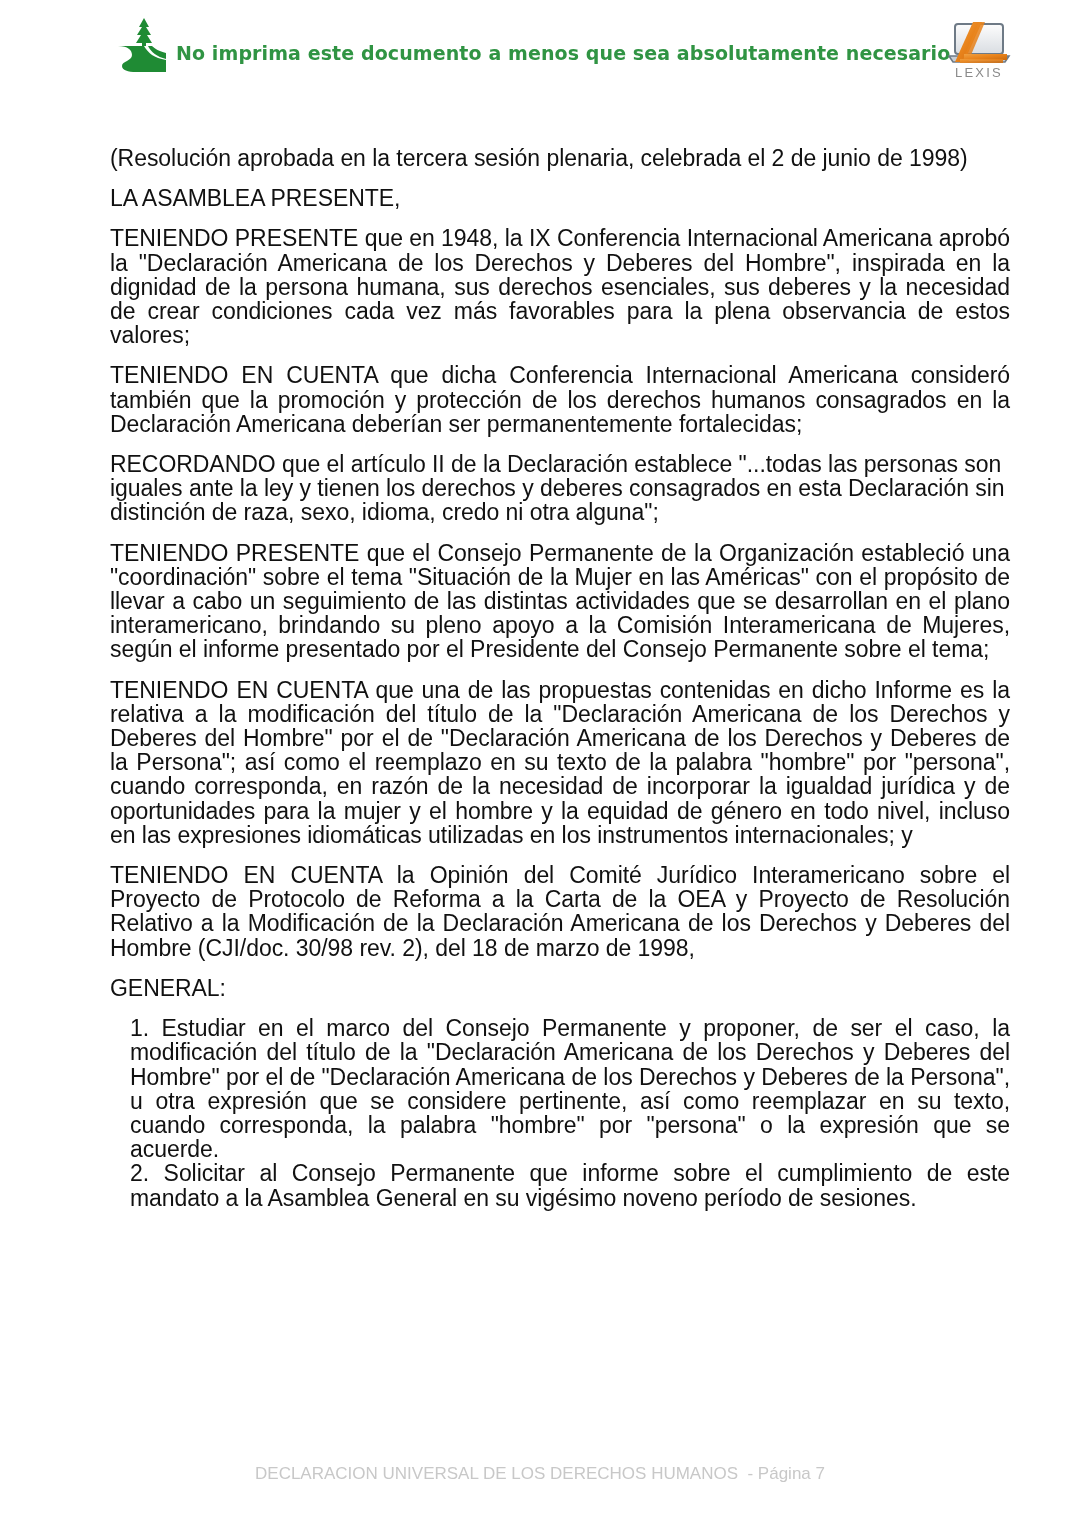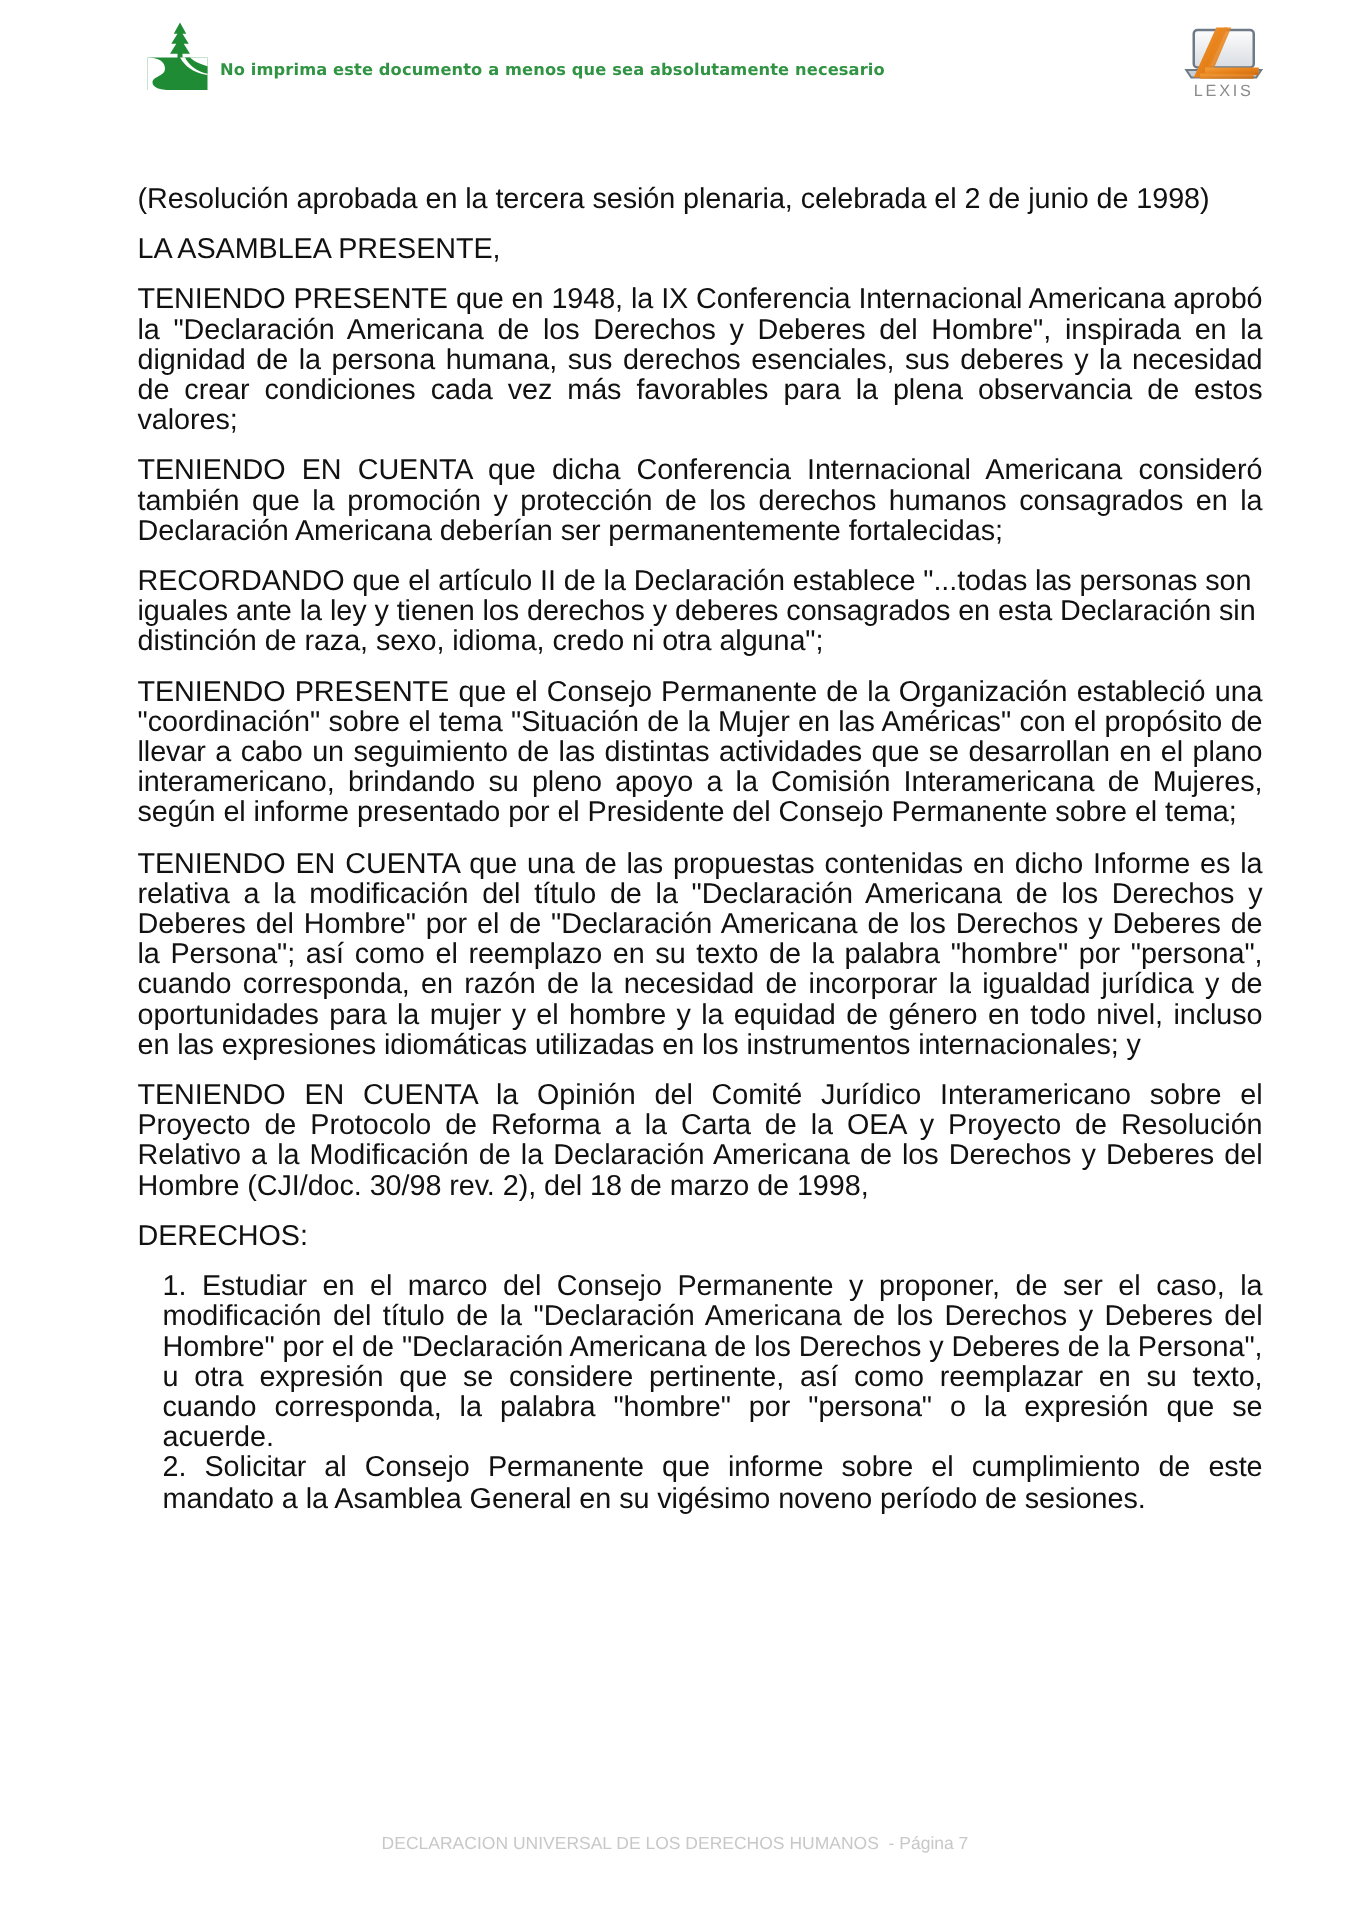--- a/index.html
+++ b/index.html
@@ -36,21 +36,21 @@
     align-items: flex-end;
     height: 58px;
   }
   .eco-logo {
     width: 56px;
     height: 58px;
     display: block;
   }
   .eco-text {
     font-family: "DejaVu Sans", sans-serif;
-    font-size: 13px;
+    font-size: 19px;
     font-weight: 600;
     color: #1f8b34;
     letter-spacing: 0.1px;
     white-space: nowrap;
     margin-left: 6px;
     margin-bottom: 10px;
     opacity: 0.92;
   }
   .lexis-block {
     position: absolute;
@@ -91,21 +91,21 @@
   }
 
   
   .footer {
     position: absolute;
     left: 0;
     top: 1463px;
     width: 1080px;
     text-align: center;
     color: #c8c8c8;
-    font-size: 14px;
+    font-size: 17px;
     line-height: 22px;
   }
   .footer .f-line {
     display: block;
     white-space: pre;
   }
 </style>
 </head>
 <body>
 
@@ -173,21 +173,21 @@
     <p class="para">TENIENDO EN CUENTA que dicha Conferencia Internacional Americana consideró también que la promoción y protección de los derechos humanos consagrados en la Declaración Americana deberían ser permanentemente fortalecidas;</p>
 
     <p class="para ragged">RECORDANDO que el artículo II de la Declaración establece "...todas las personas son iguales ante la ley y tienen los derechos y deberes consagrados en esta Declaración sin distinción de raza, sexo, idioma, credo ni otra alguna";</p>
 
     <p class="para">TENIENDO PRESENTE que el Consejo Permanente de la Organización estableció una "coordinación" sobre el tema "Situación de la Mujer en las Américas" con el propósito de llevar a cabo un seguimiento de las distintas actividades que se desarrollan en el plano interamericano, brindando su pleno apoyo a la Comisión Interamericana de Mujeres, según el informe presentado por el Presidente del Consejo Permanente sobre el tema;</p>
 
     <p class="para">TENIENDO EN CUENTA que una de las propuestas contenidas en dicho Informe es la relativa a la modificación del título de la "Declaración Americana de los Derechos y Deberes del Hombre" por el de "Declaración Americana de los Derechos y Deberes de la Persona"; así como el reemplazo en su texto de la palabra "hombre" por "persona", cuando corresponda, en razón de la necesidad de incorporar la igualdad jurídica y de oportunidades para la mujer y el hombre y la equidad de género en todo nivel, incluso en las expresiones idiomáticas utilizadas en los instrumentos internacionales; y</p>
 
     <p class="para">TENIENDO EN CUENTA la Opinión del Comité Jurídico Interamericano sobre el Proyecto de Protocolo de Reforma a la Carta de la OEA y Proyecto de Resolución Relativo a la Modificación de la Declaración Americana de los Derechos y Deberes del Hombre (CJI/doc. 30/98 rev. 2), del 18 de marzo de 1998,</p>
 
-    <p class="para">DERECHOS:</p>
+    <p class="para">GENERAL:</p>
 
     <p class="para last">1. Estudiar en el marco del Consejo Permanente y proponer, de ser el caso, la modificación del título de la "Declaración Americana de los Derechos y Deberes del Hombre" por el de "Declaración Americana de los Derechos y Deberes de la Persona", u otra expresión que se considere pertinente, así como reemplazar en su texto, cuando corresponda, la palabra "hombre" por "persona" o la expresión que se acuerde.<br>2. Solicitar al Consejo Permanente que informe sobre el cumplimiento de este mandato a la Asamblea General en su vigésimo noveno período de sesiones.</p>
 
   </div>
 
   <div class="footer">
     <span class="f-line">DECLARACION UNIVERSAL DE LOS DERECHOS HUMANOS  - Página 7</span>
   </div>
 
 </div>

